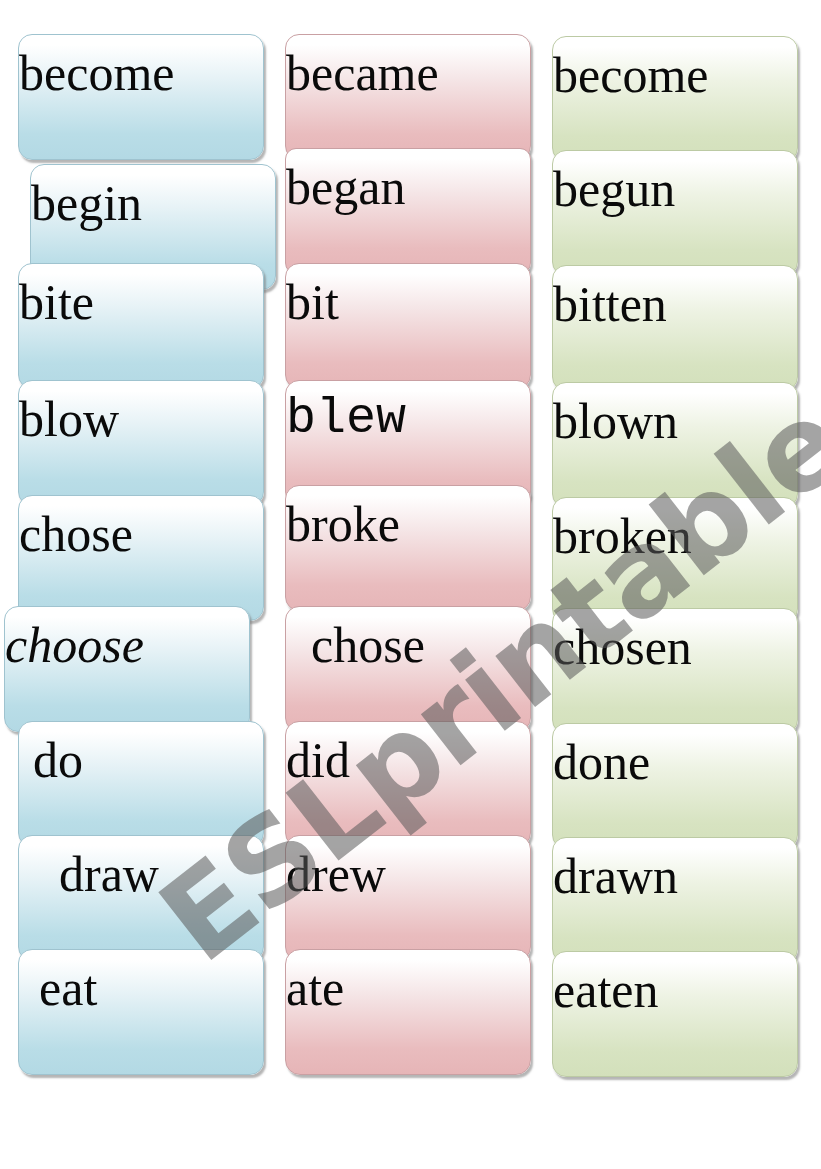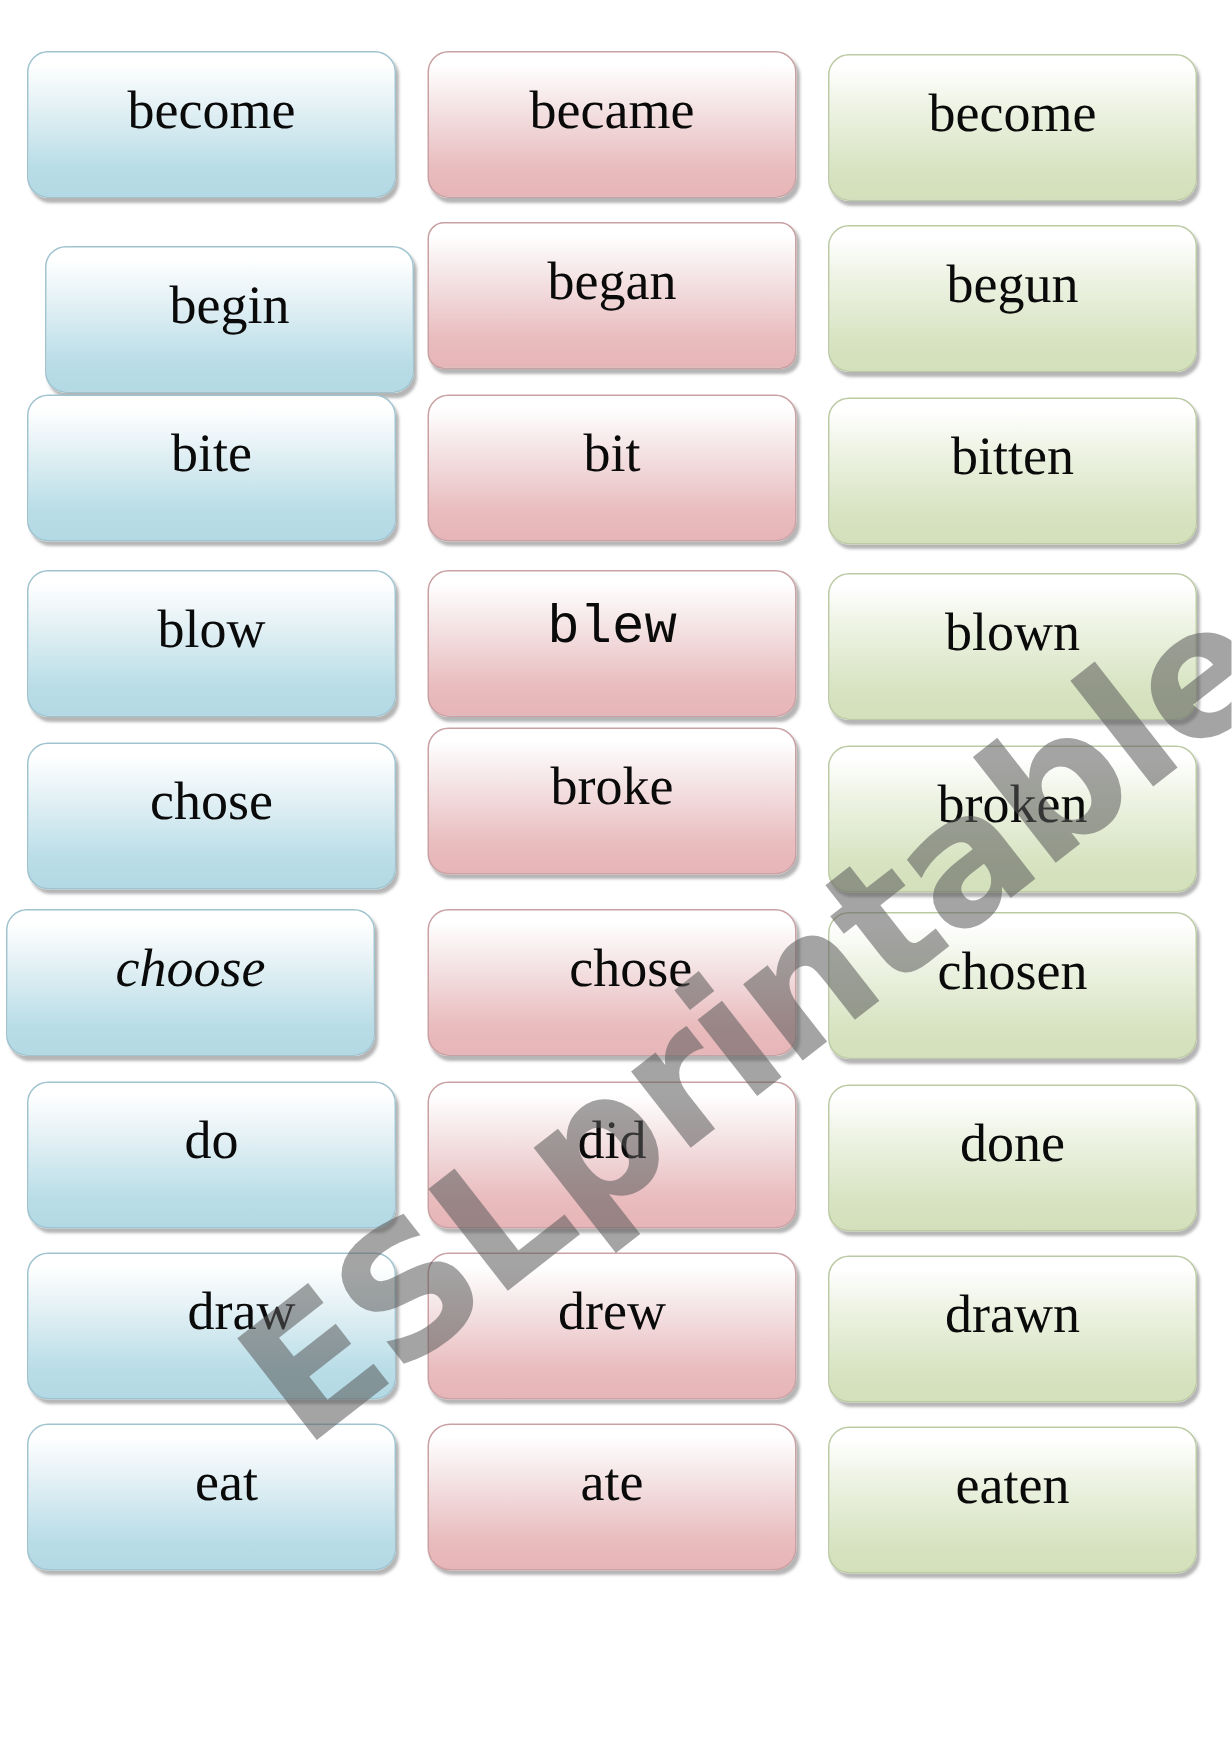--- a/index.html
+++ b/index.html
@@ -1,23 +1,23 @@
 <!DOCTYPE html>
 <html><head>
   <meta charset="utf-8">
   <style>
     html, body { margin: 0; padding: 0; background: #ffffff; }
     body { width: 821px; height: 1169px; position: relative; overflow: hidden; font-family: "Liberation Serif", "DejaVu Serif", serif; }
     .card {
       position: absolute;
-      width: 246px; height: 98px;
+      width: 246px; height: 126px;
       border-radius: 14px;
       box-sizing: border-box;
-      text-align: center;
-      font-size: 36px;
+      text-align: left;
+      font-size: 50px;
       color: #0a0a0a;
       line-height: 76px;
       box-shadow: 2px 3px 2px rgba(120,120,120,0.55);
     }
     .blue { background: linear-gradient(to bottom, #ffffff 8%, #e6f2f6 35%, #b9dde7 80%, #b3d9e4 100%); border: 1px solid #9fc3cf; }
     .red { background: linear-gradient(to bottom, #ffffff 8%, #f5e6e7 35%, #e9bcbe 80%, #e6b5b7 100%); border: 1px solid #c9a0a3; }
     .green { background: linear-gradient(to bottom, #ffffff 8%, #eef3e4 35%, #d7e3c1 80%, #d3e0bb 100%); border: 1px solid #bccaa4; }
     .watermark {
       position: absolute;
       left: 60px; top: 560px;
@@ -48,21 +48,21 @@
     <div class="card green" style="left: 552px; top: 265px;"><span>bitten</span></div>
     <div class="card blue" style="left: 18px; top: 380px;"><span>blow</span></div>
     <div class="card red" style="left: 285px; top: 380px; font-family: Liberation Mono, monospace;"><span>blew</span></div>
     <div class="card green" style="left: 552px; top: 382px;"><span>blown</span></div>
     <div class="card blue" style="left: 18px; top: 495px;"><span>chose</span></div>
     <div class="card red" style="left: 285px; top: 485px;"><span>broke</span></div>
     <div class="card green" style="left: 552px; top: 497px;"><span>broken</span></div>
     <div class="card blue" style="left: 4px; top: 606px; font-style: italic;"><span>choose</span></div>
     <div class="card red" style="left: 285px; top: 606px; padding-left: 25px;"><span>chose</span></div>
     <div class="card green" style="left: 552px; top: 608px;"><span>chosen</span></div>
-    <div class="card blue" style="left: 18px; top: 721px;"><span>do</span></div>
+    <div class="card blue" style="left: 18px; top: 721px; padding-left: 14px;"><span>do</span></div>
     <div class="card red" style="left: 285px; top: 721px;"><span>did</span></div>
     <div class="card green" style="left: 552px; top: 723px;"><span>done</span></div>
     <div class="card blue" style="left: 18px; top: 835px; padding-left: 40px;"><span>draw</span></div>
     <div class="card red" style="left: 285px; top: 835px;"><span>drew</span></div>
     <div class="card green" style="left: 552px; top: 837px;"><span>drawn</span></div>
     <div class="card blue" style="left: 18px; top: 949px; padding-left: 20px;"><span>eat</span></div>
     <div class="card red" style="left: 285px; top: 949px; border-radius: 15px;"><span>ate</span></div>
     <div class="card green" style="left: 552px; top: 951px;"><span>eaten</span></div>
   </div>
 

